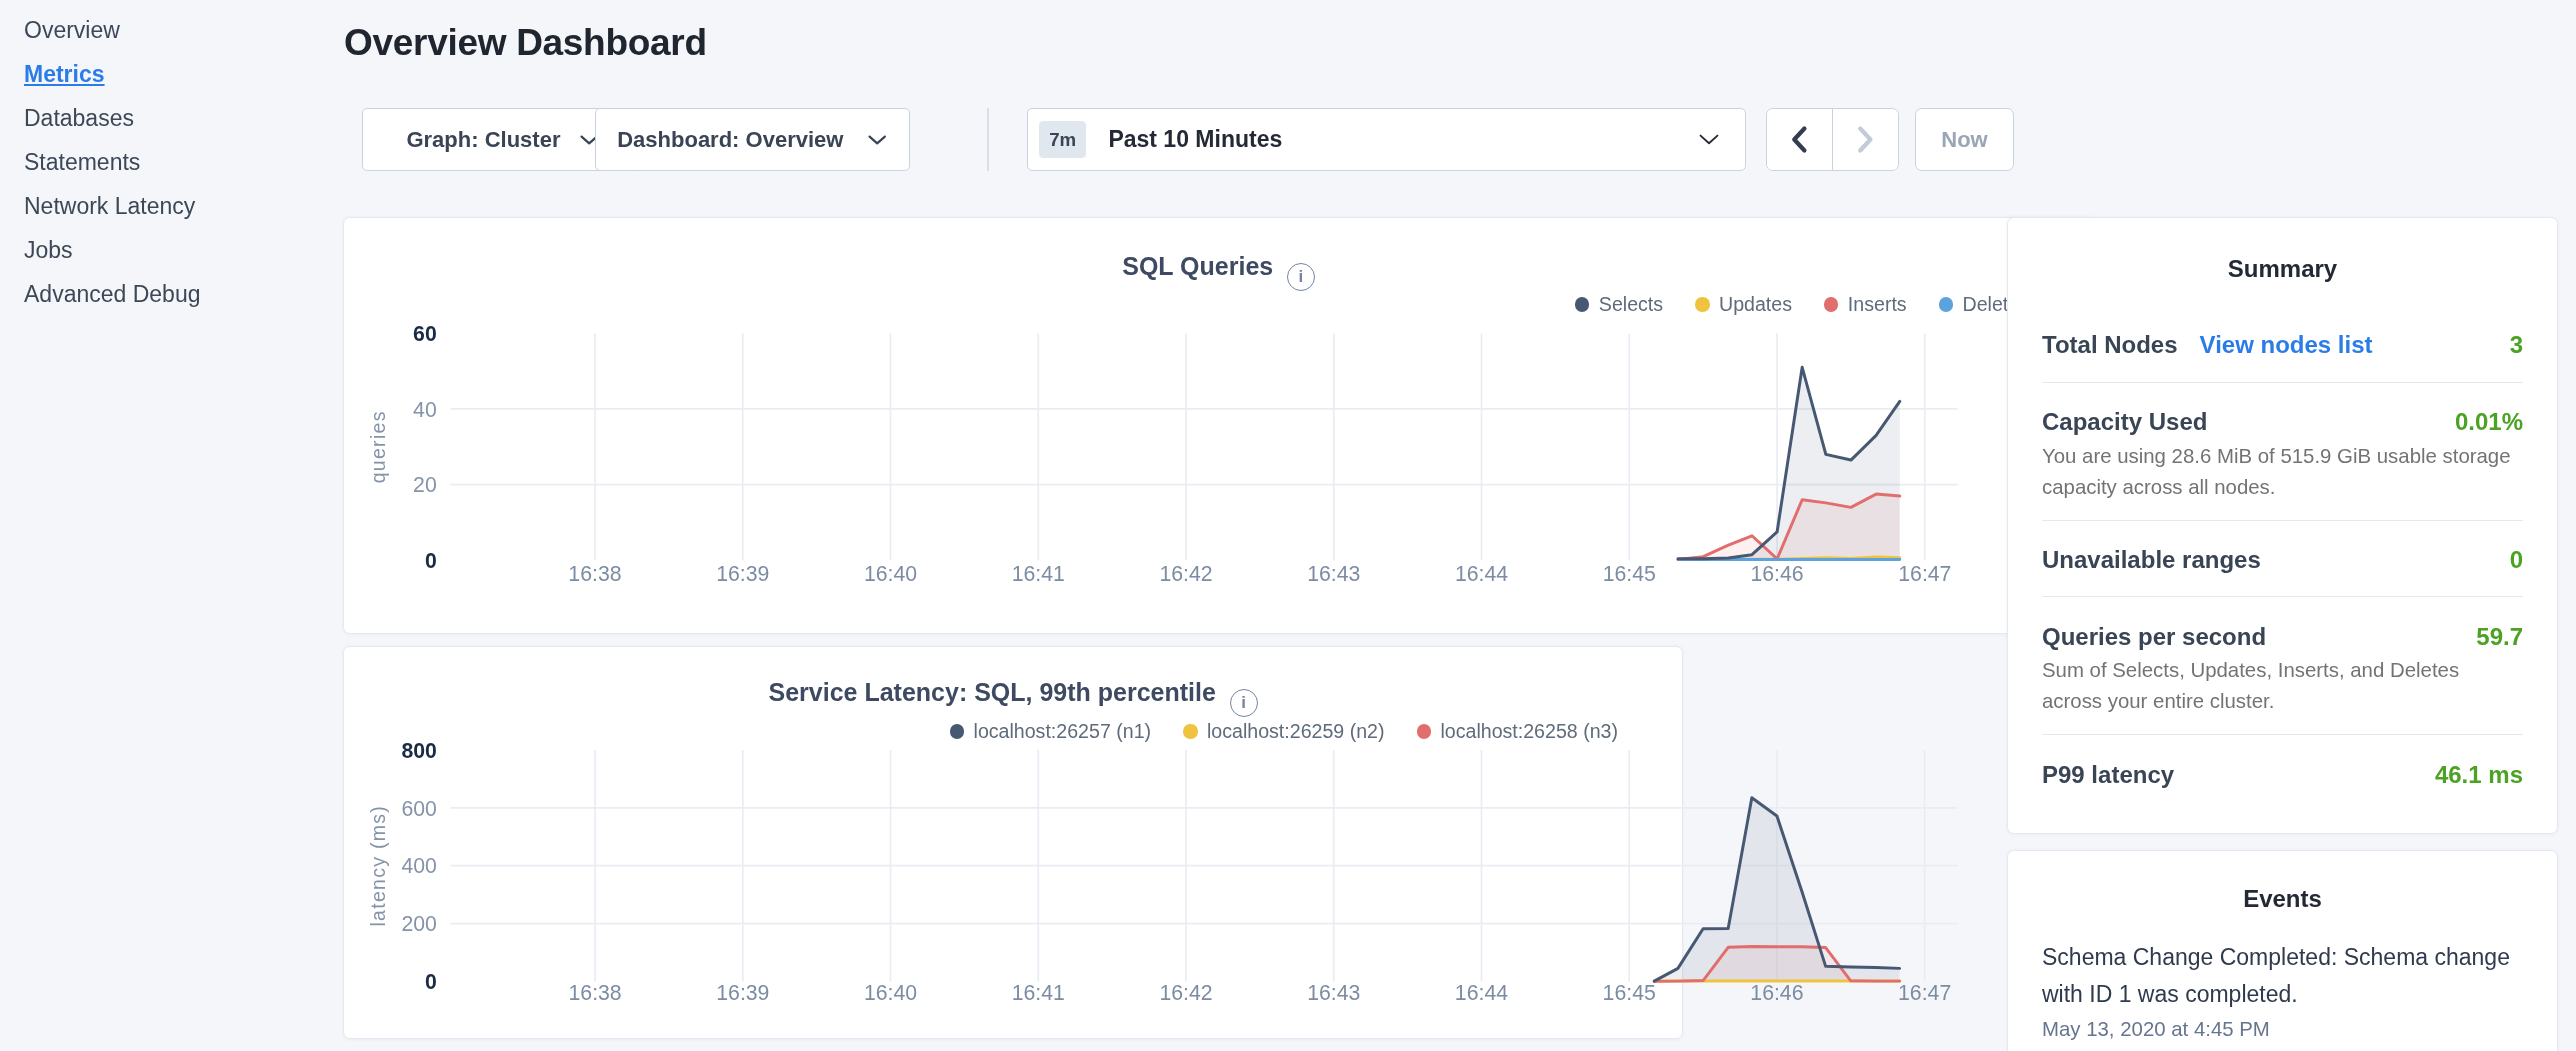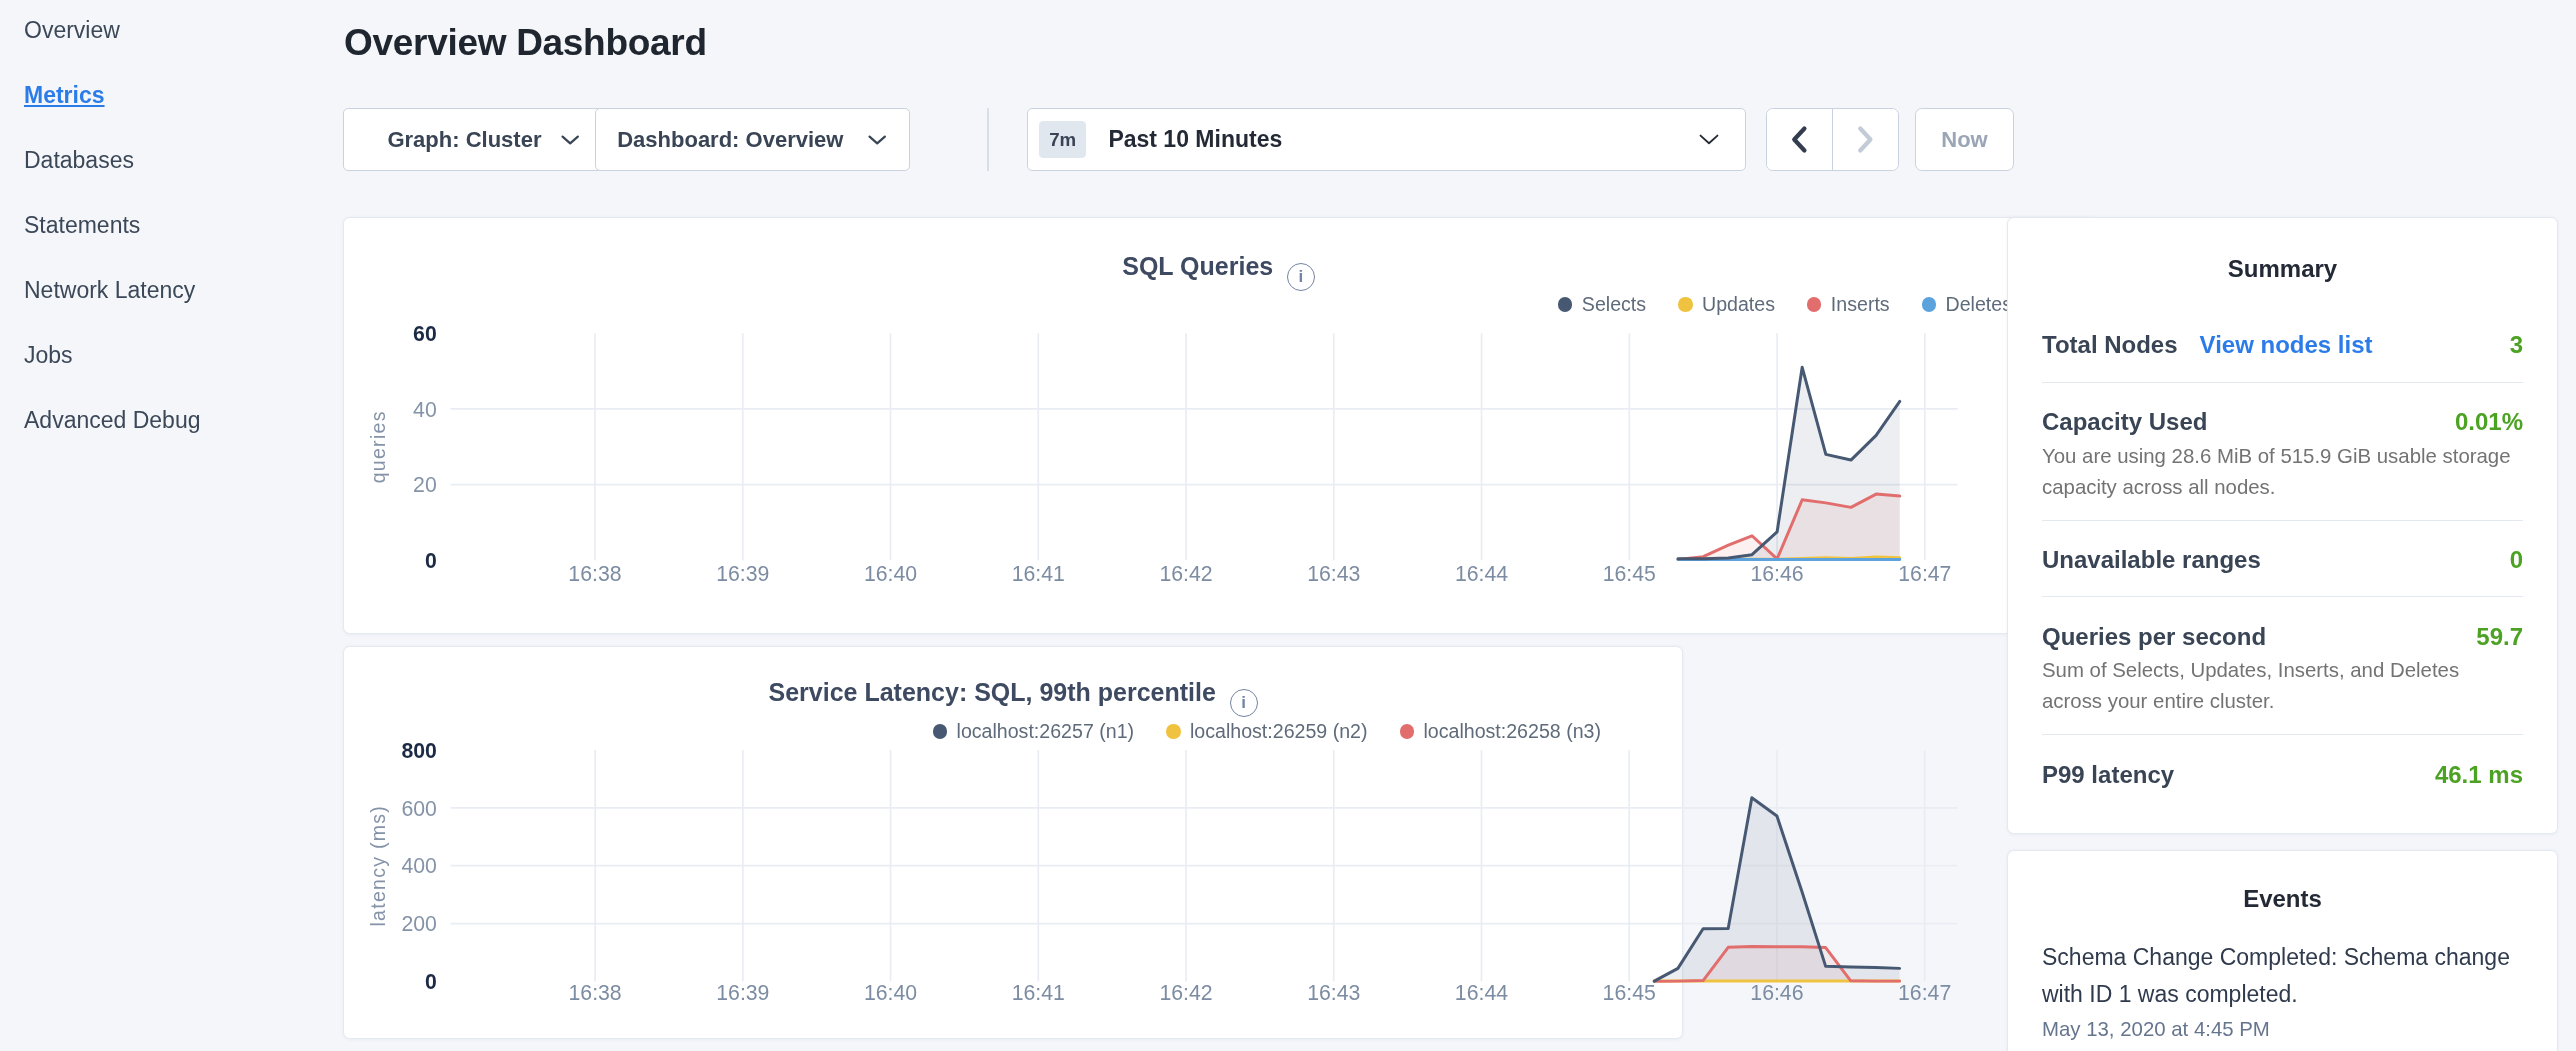--- a/index.html
+++ b/index.html
@@ -1,31 +1,31 @@
 <!DOCTYPE html>
 <html style="font-size:13.6px"><head>
 <meta charset="utf-8">
 <style>
   * { margin:0; padding:0; box-sizing:border-box; }
   html,body { width:2576px; height:1051px; }
   body { font-family:"Liberation Sans", sans-serif; background:#F4F6FA; }
   #app { position:relative; width:2576px; height:1051px; background:#F4F6FA; overflow:hidden; color:#394455; }
 
   
-  .sidebar { position:absolute; left:24px; top:18.7px; display:flex; flex-direction:column; gap:42px; }
+  .sidebar { position:absolute; left:24px; top:18.7px; display:flex; flex-direction:column; gap:21px; }
   .nav-item { font-size:23px; line-height:23px; color:#3C4858; text-decoration:none; cursor:pointer; }
   .nav-item.active { color:#2B7CE9; font-weight:700;text-decoration:underline; }
 
   
   .page-title { position:absolute; left:344px; top:22px; font-size:37px; font-weight:600; color:#20262F; letter-spacing:-0.3px; }
 
   
   .dd { position:absolute; top:108px; height:63px; background:#fff; border:0.9px solid #C9D2DF; border-radius:5.1px;
         display:flex; align-items:center; justify-content:center; gap:18.7px; font-size:22px; font-weight:700; color:#394455; cursor:pointer; }
-  #dd-graph { left:343px; width:282px; }
+  #dd-graph { left:362px; width:282px; }
   #dd-dashboard { left:595px; width:315px;gap:24px; }
   .controls-divider { position:absolute; left:987px; top:108px; width:1.7px; height:63px; background:#D9DFE8; }
   .time-box { position:absolute; left:1027px; top:108px; width:719px; height:63px; background:#fff; border:0.9px solid #C9D2DF;
               border-radius:5.1px; display:flex; align-items:center; padding:0 25.5px 0 11px; cursor:pointer; }
   .time-badge { background:#E1E7EF; border-radius:4.3px; font-size:18.7px; font-weight:700; color:#394455; padding:7.7px 10.2px; }
   .time-label { margin-left:22px; font-size:23px; font-weight:700; color:#242A35; }
   .time-caret { margin-left:auto; display:flex; }
   .arrow-group { position:absolute; left:1766px; top:108px; width:133px; height:63px; background:#fff; border:0.9px solid #C9D2DF;
                  border-radius:6.8px; display:flex; overflow:hidden; }
   .arrow-btn { flex:1; display:flex; align-items:center; justify-content:center; cursor:pointer; background:#fff; border:none; }
@@ -37,21 +37,21 @@
   
   .card { position:absolute; background:#fff; border:0.9px solid #E3E9F1; border-radius:6.8px; box-shadow:0 0.9px 3.4px rgba(60,80,110,0.06); }
   #chart-card-0 { left:343px; top:217px; width:1751px; height:417px; }
   #chart-card-1 { left:343px; top:646px; width:1340px; height:393px; }
   .chart-title-row { position:absolute; left:0; right:0; text-align:center; font-size:25px; font-weight:700; color:#3E4A61; }
   #chart-card-0 .chart-title-row { top:34px; }
   #chart-card-1 .chart-title-row { top:31px; }
   .info-icon { display:inline-flex; width:28px; height:28px; border:1.7px solid #7484A2; border-radius:50%;
                align-items:center; justify-content:center; font-size:17px; font-weight:600; color:#7484A2;
                margin-left:13.6px; vertical-align:-6.8px; cursor:pointer; }
-  .legend { position:absolute; right:81px; display:flex; gap:32px; }
+  .legend { position:absolute; right:64px; display:flex; gap:32px; }
   #chart-card-0 .legend { top:75px; }
   #chart-card-1 .legend { top:73px; }
   .legend-item { display:flex; align-items:center; gap:9.4px; font-size:19.6px; color:#5F6B7A; cursor:pointer; }
   .legend-dot { width:14.5px; height:14.5px; border-radius:50%; flex:none; }
   .chart-svg-wrap { position:absolute; left:0; }
   #chart-card-0 .chart-svg-wrap { top:105px; }
   #chart-card-1 .chart-svg-wrap { top:92px; }
 
   
   #summary-card { left:2007px; top:217px; width:551px; height:617px; }

